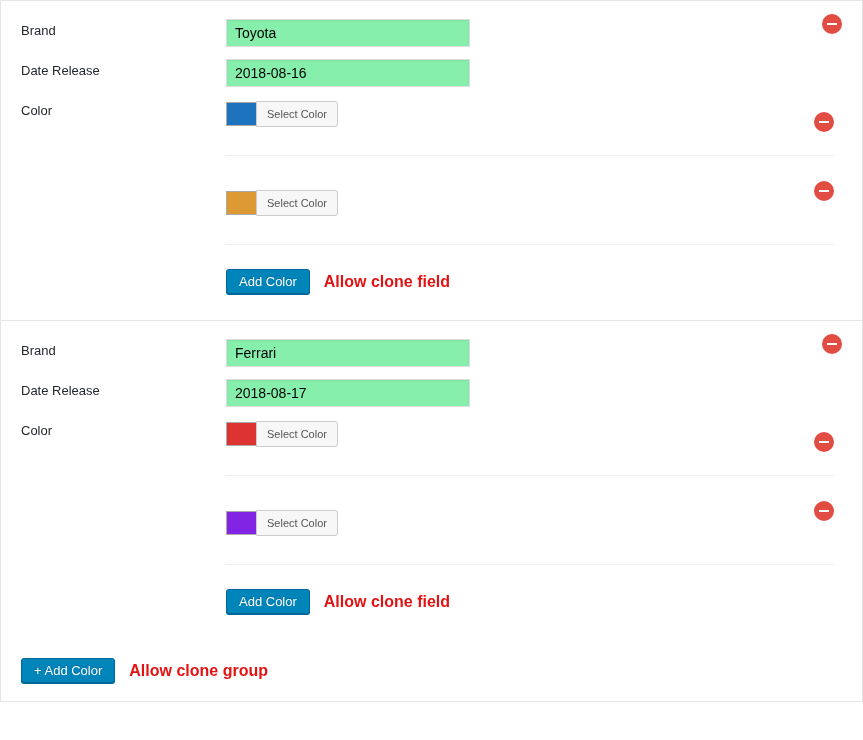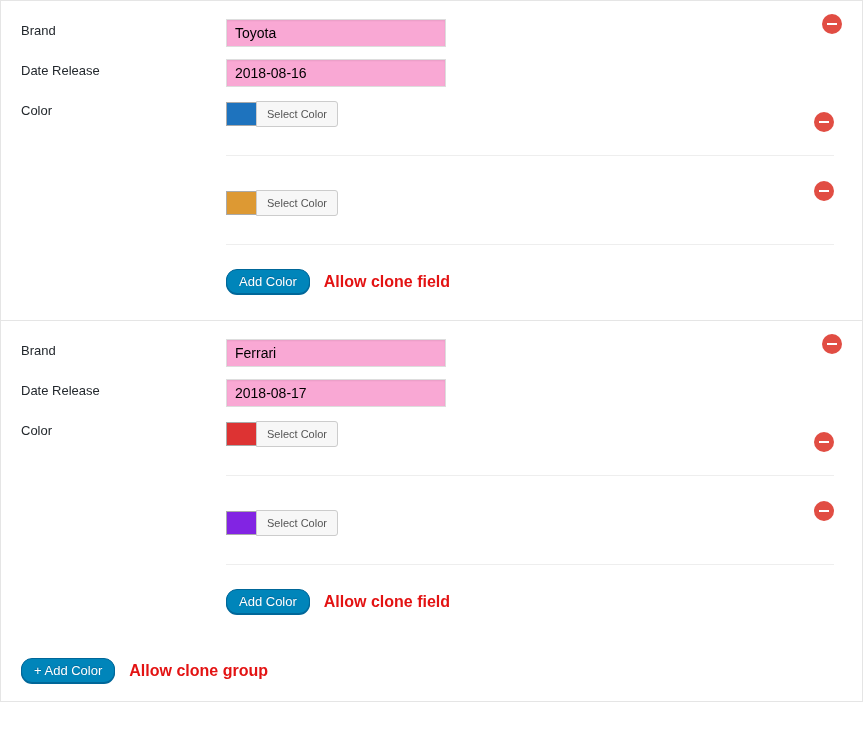--- a/index.html
+++ b/index.html
@@ -65,25 +65,25 @@
       flex: 0 0 205px;
       padding-top: 4px;
       color: #23282d;
       font-size: 13px;
     }
     .row-content {
       flex: 1;
       position: relative;
     }
     .text-input {
-      width: 220px;
+      width: 244px;
       padding: 3px 8px;
       font-size: 14px;
       border: 1px solid #dddddd;
-      background: #f9a8d4;
+      background: #86efac;
       box-shadow: inset 0 1px 2px rgba(0,0,0,.07);
       height: 28px;
     }
     .color-line {
       display: flex;
       align-items: center;
       gap: 0;
     }
     .color-swatch {
       width: 30px;
@@ -124,21 +124,21 @@
       background: #fff;
       display: block;
     }
     .btn-primary {
       display: inline-block;
       padding: 4px 12px;
       font-size: 13px;
       color: #fff;
       background: #0085ba;
       border: 1px solid #006799;
-      border-radius: 11px;
+      border-radius: 3px;
       cursor: pointer;
       box-shadow: 0 1px 0 #006799;
       text-shadow: 0 -1px 1px #006799;
     }
     .clone-row {
       display: flex;
       align-items: center;
       gap: 14px;
       margin-top: 18px;
     }

